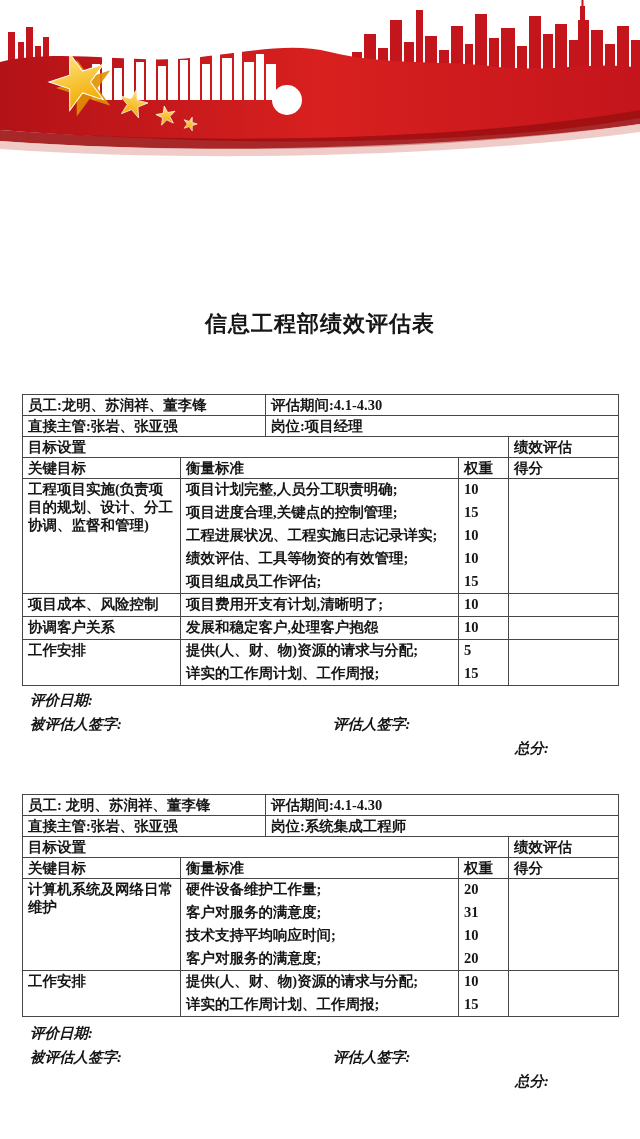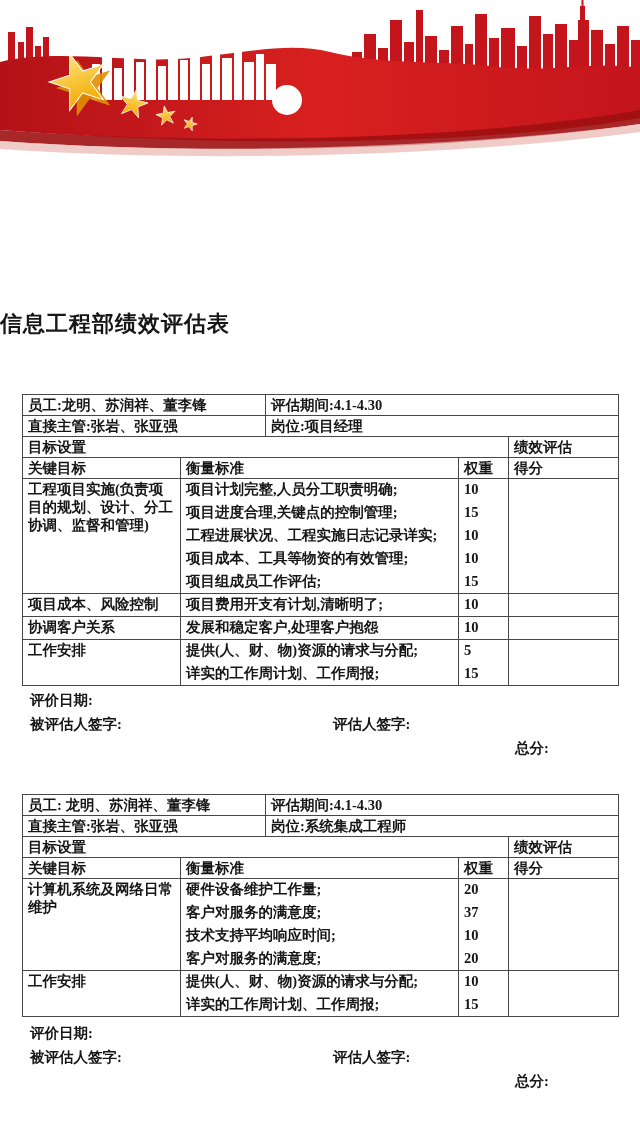--- a/index.html
+++ b/index.html
@@ -1,34 +1,34 @@
 <!DOCTYPE html>
 <html><head>
 <meta charset="utf-8">
 <style>
   html,body{margin:0;padding:0;background:#ffffff;}
   .page{position:relative;width:640px;height:1139px;background:#ffffff;overflow:hidden;
         font-family:"Liberation Serif","DejaVu Serif",serif;color:#161616;}
   .banner{position:absolute;top:0;left:0;display:block;}
-  .doc-title{position:absolute;top:309px;left:0;width:640px;text-align:left;
+  .doc-title{position:absolute;top:309px;left:0;width:640px;text-align:center;
              font-size:22px;font-weight:bold;letter-spacing:1px;}
   .tblwrap{position:absolute;left:22px;width:596px;}
   .t1{top:394px;}
   .t2{top:794px;}
   table.eval{border-collapse:collapse;width:596px;table-layout:fixed;
              border:1.5px solid #474747;font-size:14.5px;font-weight:bold;color:#161616;}
   table.eval td{border-left:1px solid #474747;border-right:1px solid #474747;
                 padding:0 4px 0 5px;vertical-align:top;line-height:20px;
                 overflow:hidden;word-break:break-all;}
   table.eval tr.bt td{border-top:1px solid #474747;}
   table.eval tr.hdr{height:21px;margin-top:21px;}
   table.eval tr.item{height:23px;}
   table.eval tr.item td{line-height:18px;padding-top:1px;}
   .note{position:absolute;left:0;width:640px;height:22px;font-size:14.5px;font-weight:bold;}
-  .note span{position:absolute;top:0;white-space:nowrap;}
+  .note span{position:absolute;top:0;white-space:nowrap;font-style:italic;}
   .n-left{left:30px;}
   .n-mid{left:305px;margin-left:28px;}
   .n-right{left:515px;margin-top:48px;}
   .fy1a{top:691px;}
   .fy1b{top:715px;}
   .fy2a{top:1024px;}
   .fy2b{top:1048px;}
 </style>
 </head>
 <body>
@@ -156,21 +156,21 @@
           <td colspan="2">项目进度合理,关键点的控制管理;</td>
           <td>15</td>
           <td></td>
         </tr>
         <tr class="item">
           <td colspan="2">工程进展状况、工程实施日志记录详实;</td>
           <td>10</td>
           <td></td>
         </tr>
         <tr class="item">
-          <td colspan="2">项目成本、工具等物资的有效管理;</td>
+          <td colspan="2">绩效评估、工具等物资的有效管理;</td>
           <td>10</td>
           <td></td>
         </tr>
         <tr class="item">
           <td colspan="2">项目组成员工作评估;</td>
           <td>15</td>
           <td></td>
         </tr>
 
         <tr class="item bt">
@@ -241,21 +241,21 @@
         </tr>
 
         <tr class="item bt">
           <td rowspan="4">计算机系统及网络日常维护</td>
           <td colspan="2">硬件设备维护工作量;</td>
           <td>20</td>
           <td></td>
         </tr>
         <tr class="item">
           <td colspan="2">客户对服务的满意度;</td>
-          <td>37</td>
+          <td>31</td>
           <td></td>
         </tr>
         <tr class="item">
           <td colspan="2">技术支持平均响应时间;</td>
           <td>10</td>
           <td></td>
         </tr>
         <tr class="item">
           <td colspan="2">客户对服务的满意度;</td>
           <td>20</td>

